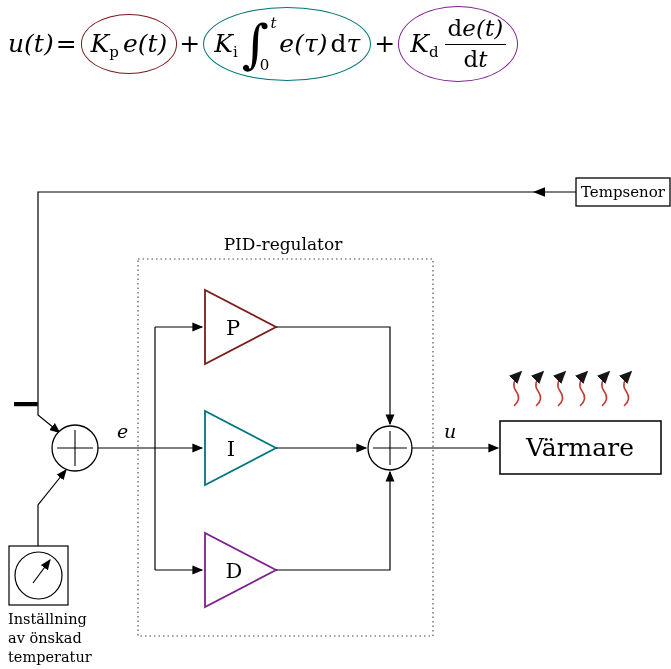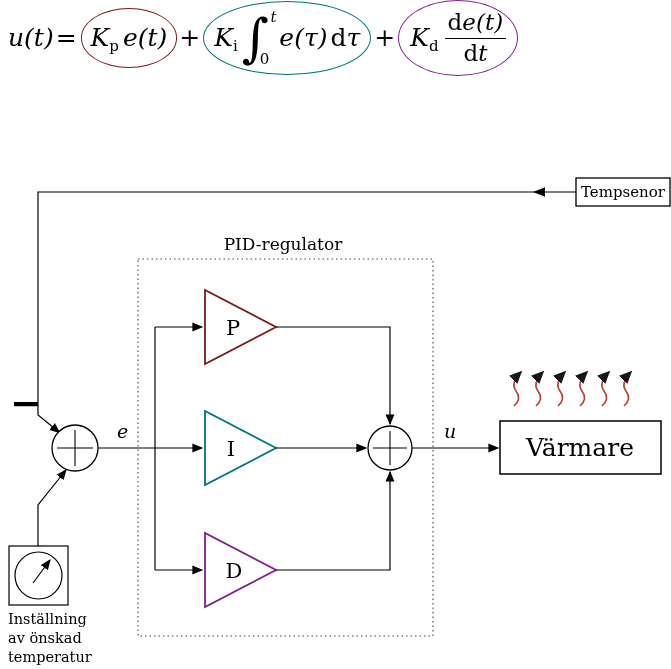--- a/index.html
+++ b/index.html
@@ -1,20 +1,20 @@
 <!DOCTYPE html>
 <html><head>
 <meta charset="utf-8">
 <style>
   * { margin:0; padding:0; box-sizing:border-box; }
   html,body { width:671px; height:669px; background:#ffffff; font-family:"DejaVu Serif", serif; }
   body { position:relative; overflow:hidden; color:#000; }
 
   
-  .formula { position:absolute; left:8px; top:0; display:flex; align-items:center; font-size:25px; line-height:1.1;text-align:center; }
+  .formula { position:absolute; left:8px; top:6px; display:flex; align-items:center; font-size:25px; line-height:1.1;text-align:center; }
   .mi { font-style:italic; }
   .mo { font-style:normal; padding:0 2px; }
   .msub { font-size:15px; position:relative; top:8px; font-style:normal; margin-right:1px; }
   .term-ellipse { display:flex; align-items:center; justify-content:center; border:1.4px solid #000; border-radius:50%; }
   .ell-p { padding:15px 9px; margin-left:2px; }
   .ell-i { padding:7px 10px; margin:0 1px; }
   .ell-d { padding:8px 11px; margin-left:1px; }
   .tc { display:flex; align-items:center; white-space:nowrap; }
   .arg { margin-left:3px; }
   .int-wrap { display:flex; align-items:center; margin:0 1px 0 3px; }

